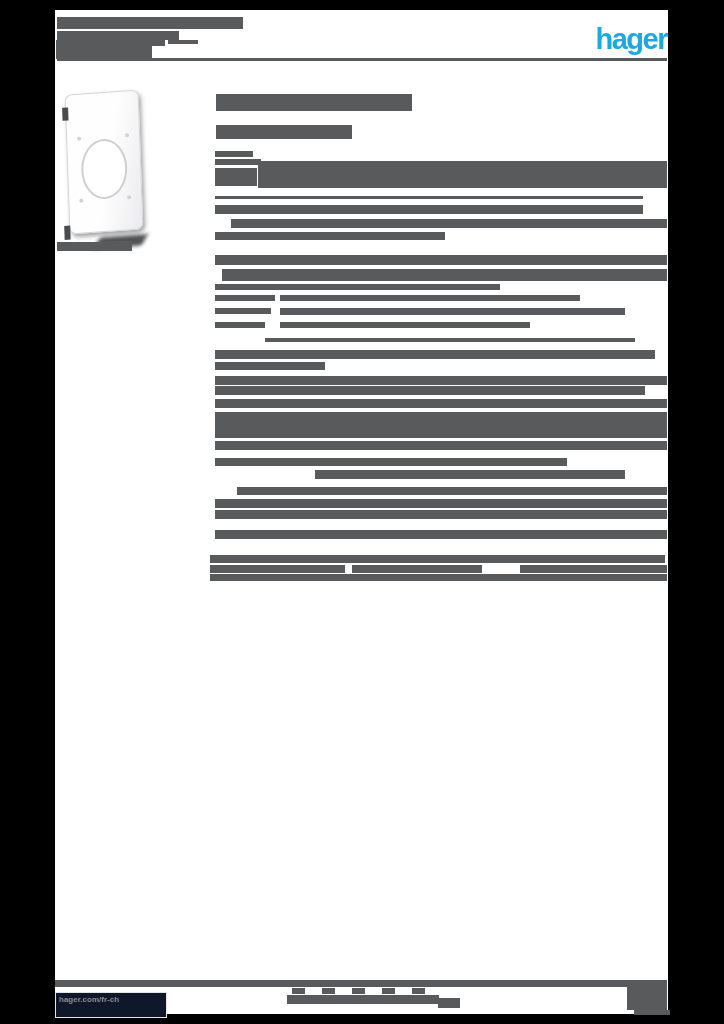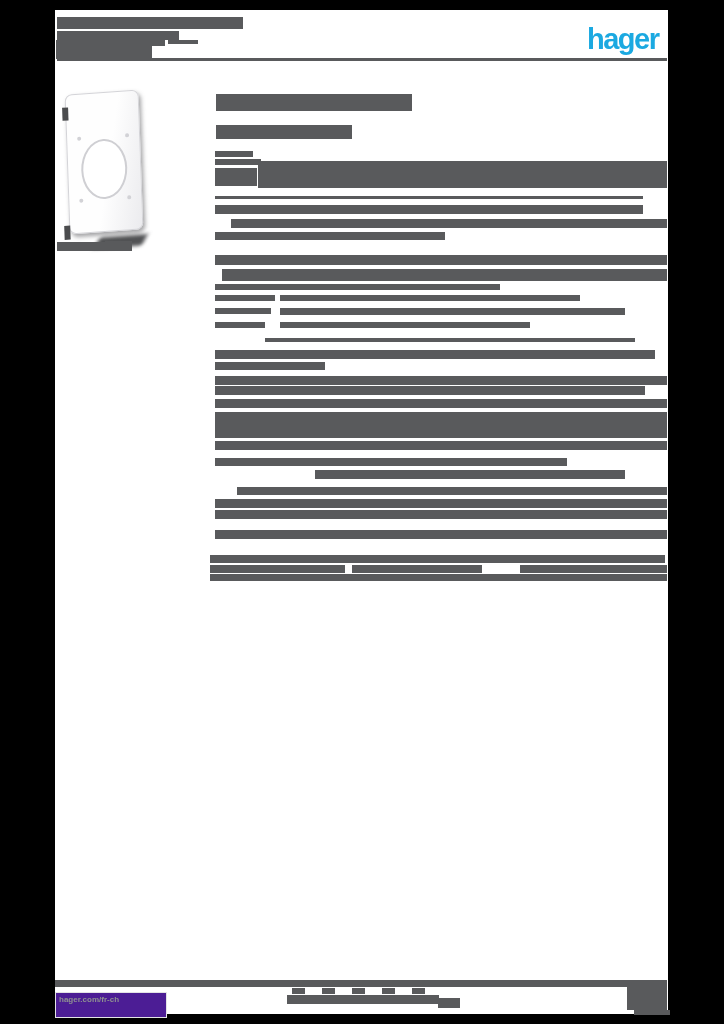--- a/index.html
+++ b/index.html
@@ -12,21 +12,21 @@
     position:absolute;left:55px;top:10px;width:613px;height:1004px;
     background:#fff;overflow:visible;
   }
   .layer{position:absolute;left:0;top:0;width:100%;height:100%;pointer-events:none;}
   .blob{position:absolute;background:#595a5c;}
 
   
   .logo{
     position:absolute;left:532px;top:12px;width:80px;height:36px;
     color:#1ba9e1;font-weight:bold;font-size:29px;line-height:34px;
-    letter-spacing:-1.5px;text-align:left;
+    letter-spacing:-1.5px;text-align:right;
   }
 
   
   .product{position:absolute;left:7px;top:78px;width:86px;height:152px;}
   .plate{
     position:absolute;left:5px;top:4px;width:72px;height:138px;
     background:linear-gradient(100deg,#fefefe 55%,#ebebee 100%);
     border:1px solid #d4d4d8;border-radius:7px;
     transform:rotate(-2deg) skewY(-2deg);
     box-shadow:2px 3px 4px rgba(75,76,80,.5);
@@ -44,21 +44,21 @@
   .notch.n1{left:-4px;top:12px;width:6px;height:13px;}
   .notch.n2{left:-6px;top:130px;width:6px;height:14px;}
   .plate-shadow{
     position:absolute;left:26px;top:144px;width:48px;height:11px;
     background:#515254;filter:blur(2px);transform:skewX(-30deg);
   }
 
   
   .site-box{
     position:absolute;left:0;top:982px;width:112px;height:26px;
-    background:#4c1d95;border:1px solid #e3e3e5;box-sizing:border-box;
+    background:#0f172a;border:1px solid #e3e3e5;box-sizing:border-box;
     padding:2px 0 0 3px;font-size:8px;font-weight:bold;color:#8f9092;
   }
 </style>
 </head>
 <body>
 
 <div class="paper">
 
   <div class="layer">
       <div class="blob" style="left: 2px; top: 7px; width: 186px; height: 12px; background: rgb(89, 90, 92);"></div>

